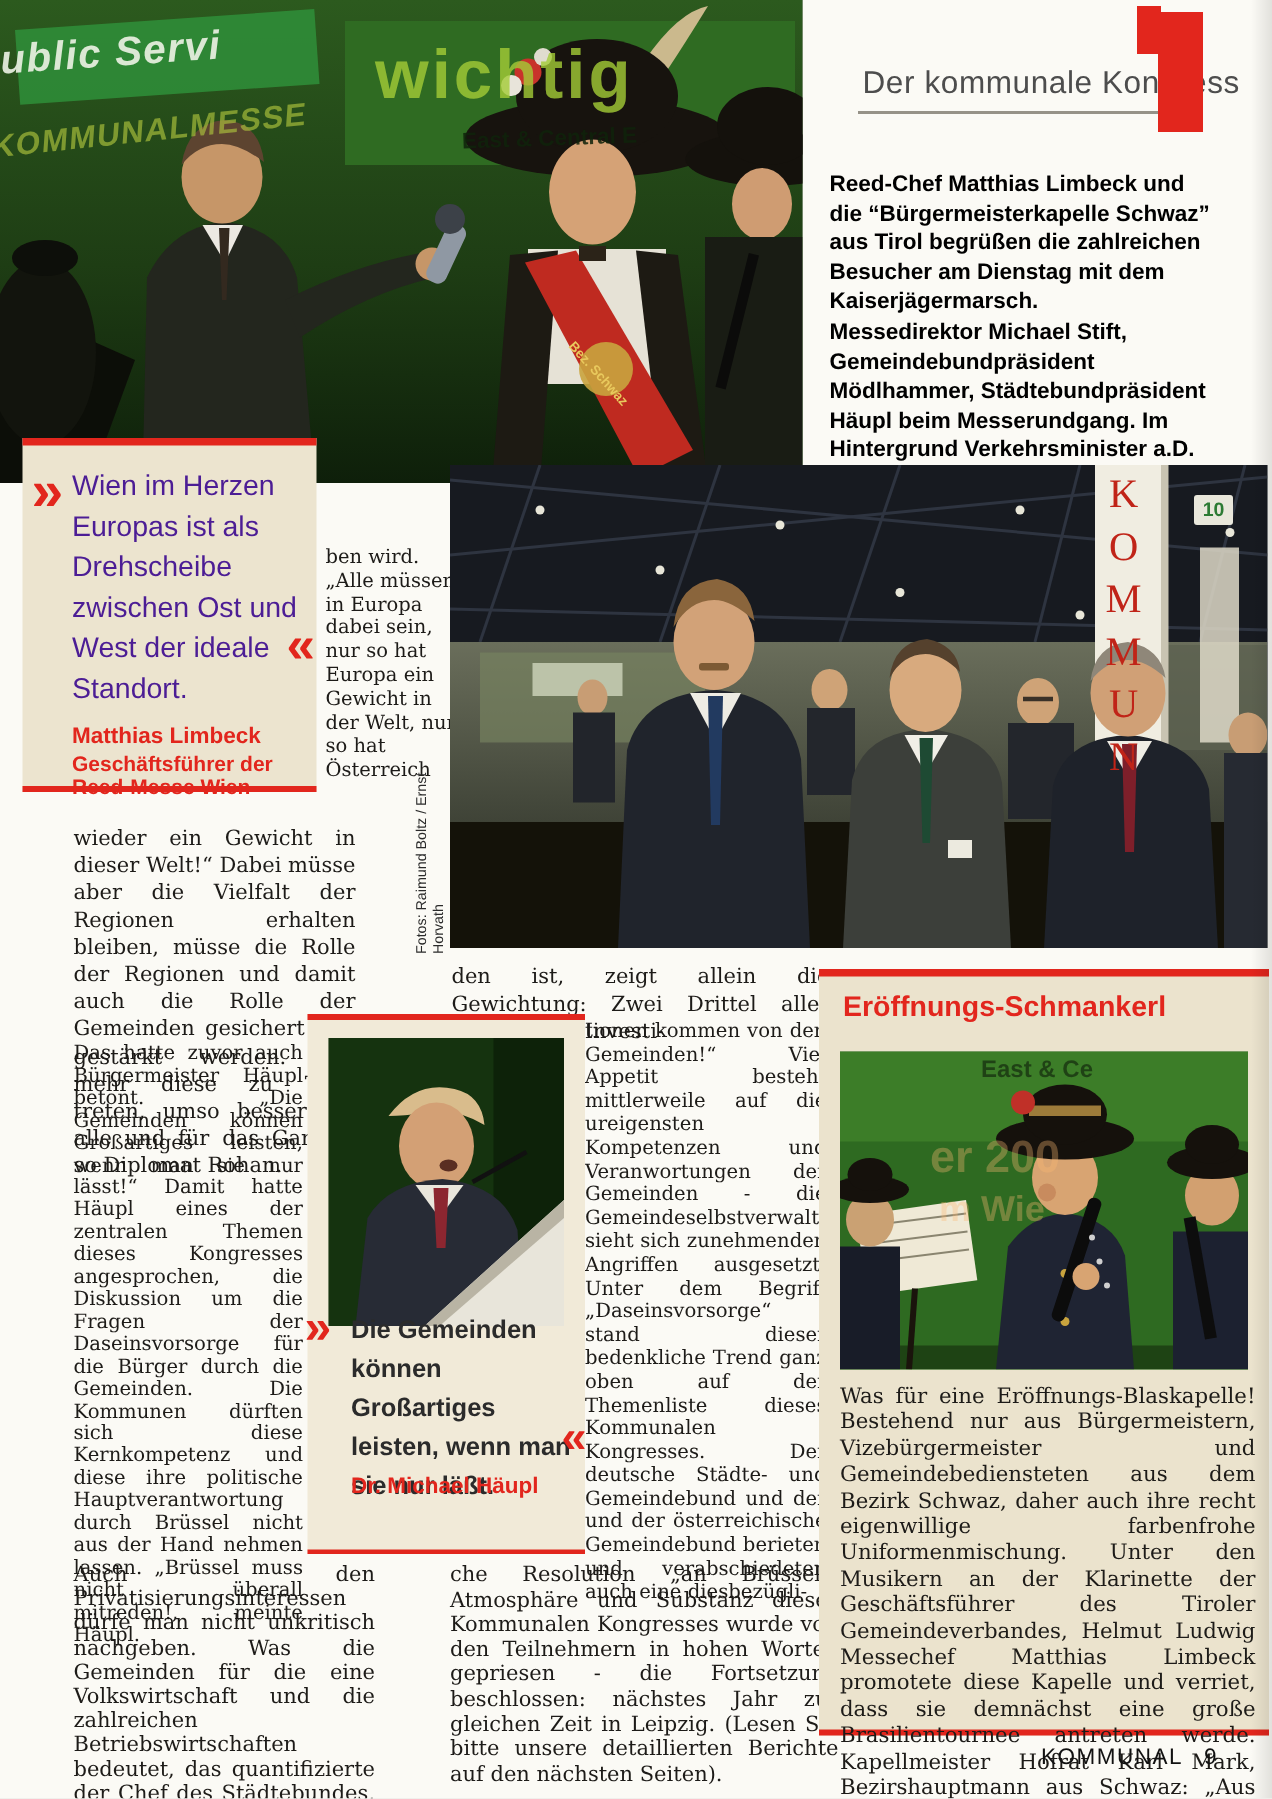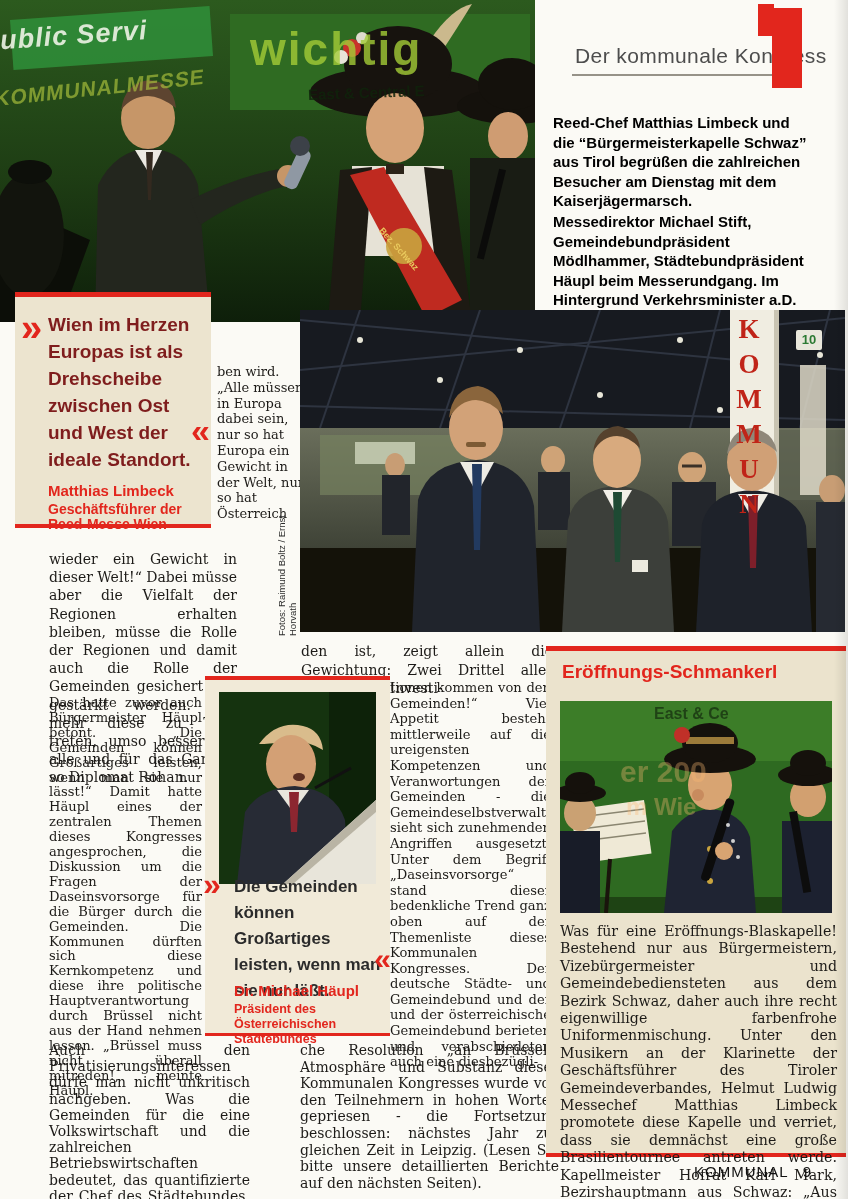--- a/index.html
+++ b/index.html
@@ -19,37 +19,37 @@
   .photo-mid{left:300px;top:310px;width:545px;height:322px;background:#20242c;}
   .ov{position:absolute;white-space:nowrap;}
   .ov-public{left:0px;top:20px;font-size:27px;font-weight:bold;font-style:italic;color:#eef3e6;
     transform:rotate(-4deg);opacity:.9;letter-spacing:1px;}
   .ov-kms{left:-6px;top:76px;font-size:21px;font-weight:bold;color:#aec43d;opacity:.65;
     transform:rotate(-6deg) skewX(-10deg);letter-spacing:1px;}
   .ov-pollutec{left:250px;top:22px;font-size:46px;font-weight:bold;color:#a4cc37;opacity:.8;letter-spacing:2px;}
   .ov-east{left:308px;top:84px;font-size:15px;font-weight:bold;color:#0f230b;opacity:.85;transform:rotate(-2deg);}
   .ov-sash{left:372px;top:244px;font-size:9px;font-weight:bold;color:#e9c95d;transform:rotate(48deg);}
   .kbanner{position:absolute;left:431px;top:2px;width:44px;font-family:"Liberation Serif",serif;
-    font-size:27px;line-height:35px;font-weight:bold;color:#c02418;text-align:center;
+    font-size:27px;line-height:35px;font-weight:normal;color:#c02418;text-align:center;
     word-break:break-all;letter-spacing:8px;}
   .hallsign{position:absolute;left:496px;top:20px;width:26px;height:20px;background:#e9e7db;
     color:#2c7a33;font-size:13px;font-weight:bold;text-align:center;line-height:20px;border-radius:2px;}
   .ghost{position:absolute;color:#fdba74;opacity:.34;font-weight:bold;}
   
   .cap{margin:0;font-size:15px;line-height:19.5px;font-weight:bold;color:#000000;}
   .cap1{left:553px;top:113px;width:260px;}
   .cap2{left:553px;top:212px;width:264px;}
   
   .qbox{background:#ece4cf;border-top:5px solid #e2261d;border-bottom:4px solid #e2261d;}
   .qbox-limbeck{left:15px;top:292px;width:196px;height:227px;}
   .qmark{position:absolute;color:#e2261d;font-weight:bold;line-height:1;letter-spacing:-3px;}
   .qo1{left:6px;top:12px;font-size:38px;}
   .qc1{right:4px;top:116px;font-size:34px;}
   .qtext1{position:absolute;left:33px;top:14px;width:152px;font-size:19px;line-height:27px;
-    font-weight:bold;color:#7f1d1d;}
+    font-weight:normal;color:#4c1d95;}
   .qauthor1{position:absolute;left:33px;top:185px;font-size:15px;font-weight:bold;color:#e2261d;}
   .qrole1{position:absolute;left:33px;top:205px;width:150px;font-size:14px;line-height:15px;
     font-weight:bold;color:#e2261d;}
   .qbox2{left:205px;top:676px;width:185px;height:353px;background:#f1ead8;
     border-top:4px solid #e2261d;border-bottom:3px solid #e2261d;}
   .photo-haeupl{position:absolute;left:14px;top:12px;width:157px;height:192px;background:#15330f;overflow:hidden;}
   .qo2{left:-2px;top:188px;font-size:32px;}
   .qc2{right:2px;top:264px;font-size:30px;}
   .qtext2{position:absolute;left:29px;top:194px;width:150px;font-size:17px;line-height:26px;
     font-weight:bold;color:#2b2b2b;}
@@ -247,21 +247,20 @@
         <polygon points="70,100 80,100 78,140 72,140" fill="#8c2630"></polygon>
         <line x1="96" y1="96" x2="132" y2="76" stroke="#111111" stroke-width="3"></line>
         <polygon points="64,192 157,108 157,192" fill="#e8e5da"></polygon>
         <polygon points="64,192 157,108 157,120 74,192" fill="#b9b4a4"></polygon>
       </svg>
     </div>
     <span class="qmark qo2">»</span>
     <div class="qtext2">Die Gemeinden können Großartiges leisten, wenn man sie nur läßt.</div>
     <span class="qmark qc2">«</span>
     <div class="qauthor2">Dr. Michael Häupl</div>
-    <div class="qrole2">Präsident des Österreichischen Städtebundes</div>
   </div>
 
   <div class="abs sbox">
     <div class="stitle">Eröffnungs-Schmankerl</div>
     <div class="photo-band">
       <svg width="272" height="212" viewBox="0 0 272 212" preserveAspectRatio="none">
         <rect width="272" height="212" fill="#2e6a21"></rect>
         <rect width="272" height="60" fill="#3c7d28"></rect>
         <rect y="196" width="272" height="16" fill="#142a0c" opacity=".6"></rect>
         <rect x="14" y="104" width="74" height="54" fill="#efe9d6" transform="rotate(-8 50 130)"></rect>

